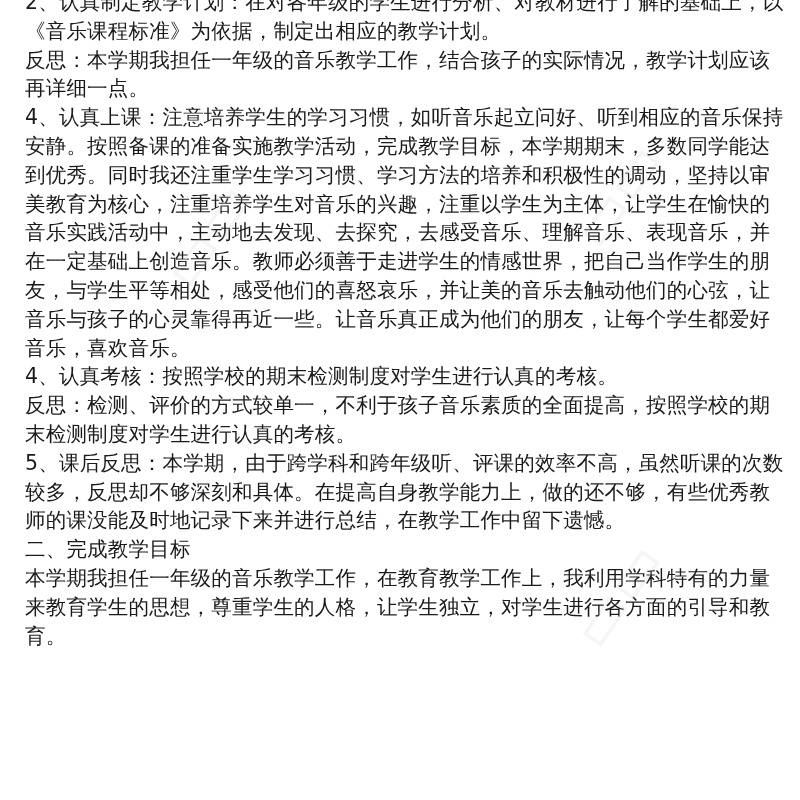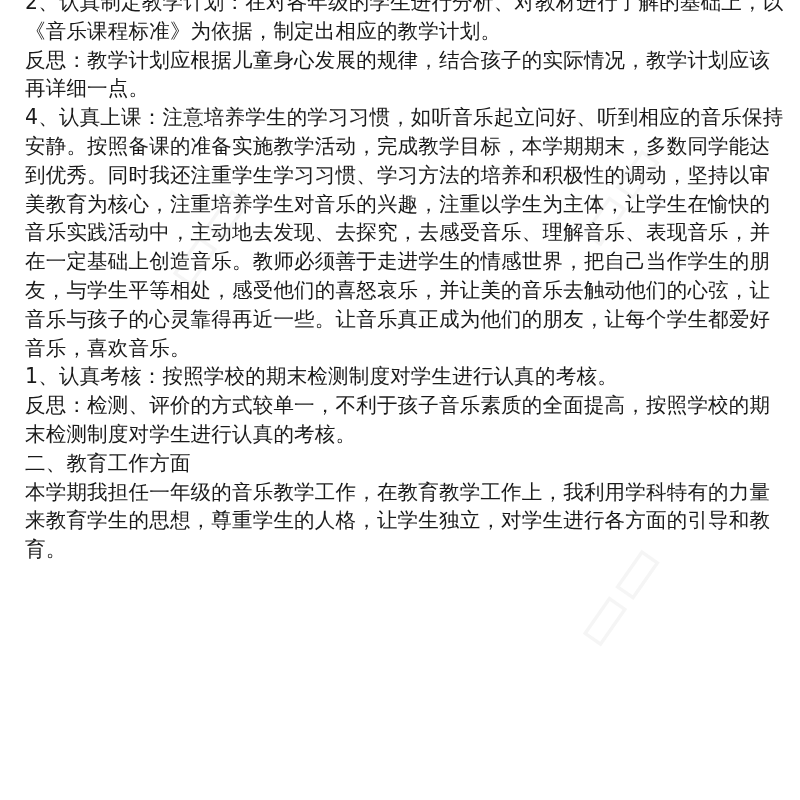--- a/index.html
+++ b/index.html
@@ -15,24 +15,25 @@
     position: absolute; font-family: "DejaVu Sans", sans-serif;
     font-size: 60px; color: rgba(200,200,200,0.18);
     transform: rotate(-55deg); pointer-events: none; white-space: nowrap;
   }
 </style>
 </head>
 <body>
 
 <div class="page">
   <p class="para">2、认真制定教学计划：在对各年级的学生进行分析、对教材进行了解的基础上，以《音乐课程标准》为依据，制定出相应的教学计划。</p>
-  <p class="para">反思：教学计划应根据儿童身心发展的规律，结合孩子的实际情况，教学计划应该再详细一点。</p>
+  <p class="para">反思：本学期我担任一年级的音乐教学工作，结合孩子的实际情况，教学计划应该再详细一点。</p>
   <p class="para">4、认真上课：注意培养学生的学习习惯，如听音乐起立问好、听到相应的音乐保持安静。按照备课的准备实施教学活动，完成教学目标，本学期期末，多数同学能达到优秀。同时我还注重学生学习习惯、学习方法的培养和积极性的调动，坚持以审美教育为核心，注重培养学生对音乐的兴趣，注重以学生为主体，让学生在愉快的音乐实践活动中，主动地去发现、去探究，去感受音乐、理解音乐、表现音乐，并在一定基础上创造音乐。教师必须善于走进学生的情感世界，把自己当作学生的朋友，与学生平等相处，感受他们的喜怒哀乐，并让美的音乐去触动他们的心弦，让音乐与孩子的心灵靠得再近一些。让音乐真正成为他们的朋友，让每个学生都爱好音乐，喜欢音乐。</p>
-  <p class="para">1、认真考核：按照学校的期末检测制度对学生进行认真的考核。</p>
+  <p class="para">4、认真考核：按照学校的期末检测制度对学生进行认真的考核。</p>
   <p class="para">反思：检测、评价的方式较单一，不利于孩子音乐素质的全面提高，按照学校的期末检测制度对学生进行认真的考核。</p>
-  <p class="para">二、教育工作方面</p>
+  <p class="para">5、课后反思：本学期，由于跨学科和跨年级听、评课的效率不高，虽然听课的次数较多，反思却不够深刻和具体。在提高自身教学能力上，做的还不够，有些优秀教师的课没能及时地记录下来并进行总结，在教学工作中留下遗憾。</p>
+  <p class="para">二、完成教学目标</p>
   <p class="para">本学期我担任一年级的音乐教学工作，在教育教学工作上，我利用学科特有的力量来教育学生的思想，尊重学生的人格，让学生独立，对学生进行各方面的引导和教育。</p>
 
 </div>
 
 <div class="watermark" style="left:150px; top:200px;">▭▭</div>
 <div class="watermark" style="left:560px; top:160px;">▭▭</div>
 <div class="watermark" style="left:560px; top:560px;">▭▭</div>
 
 </body></html>

